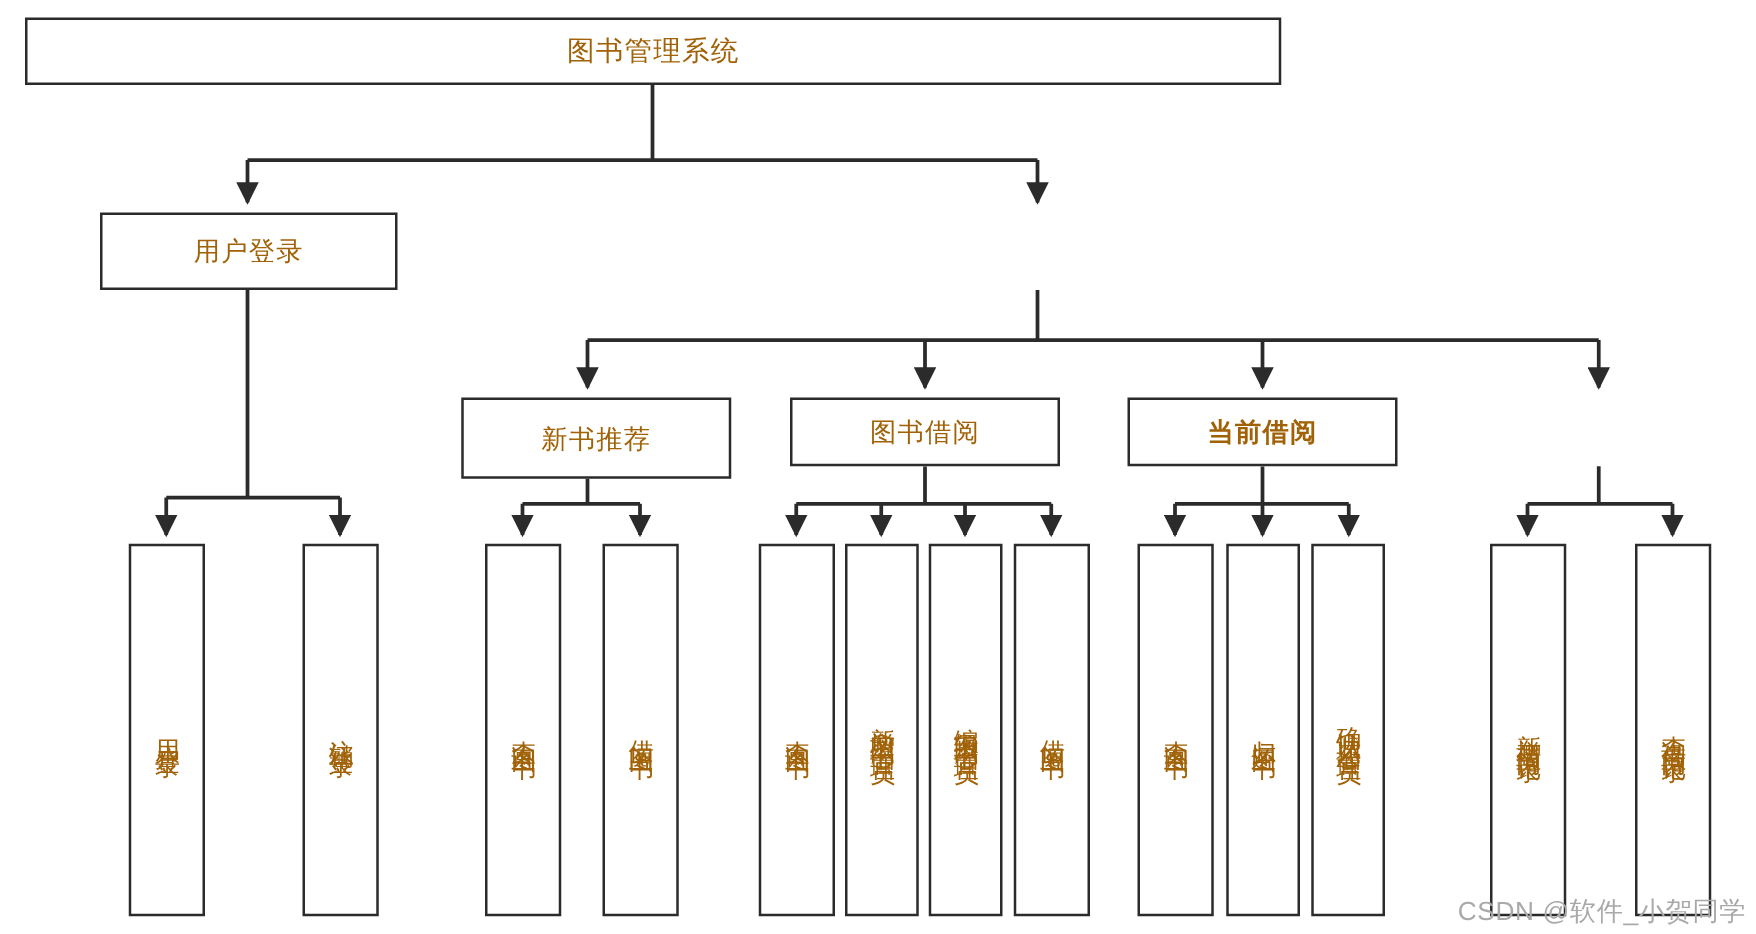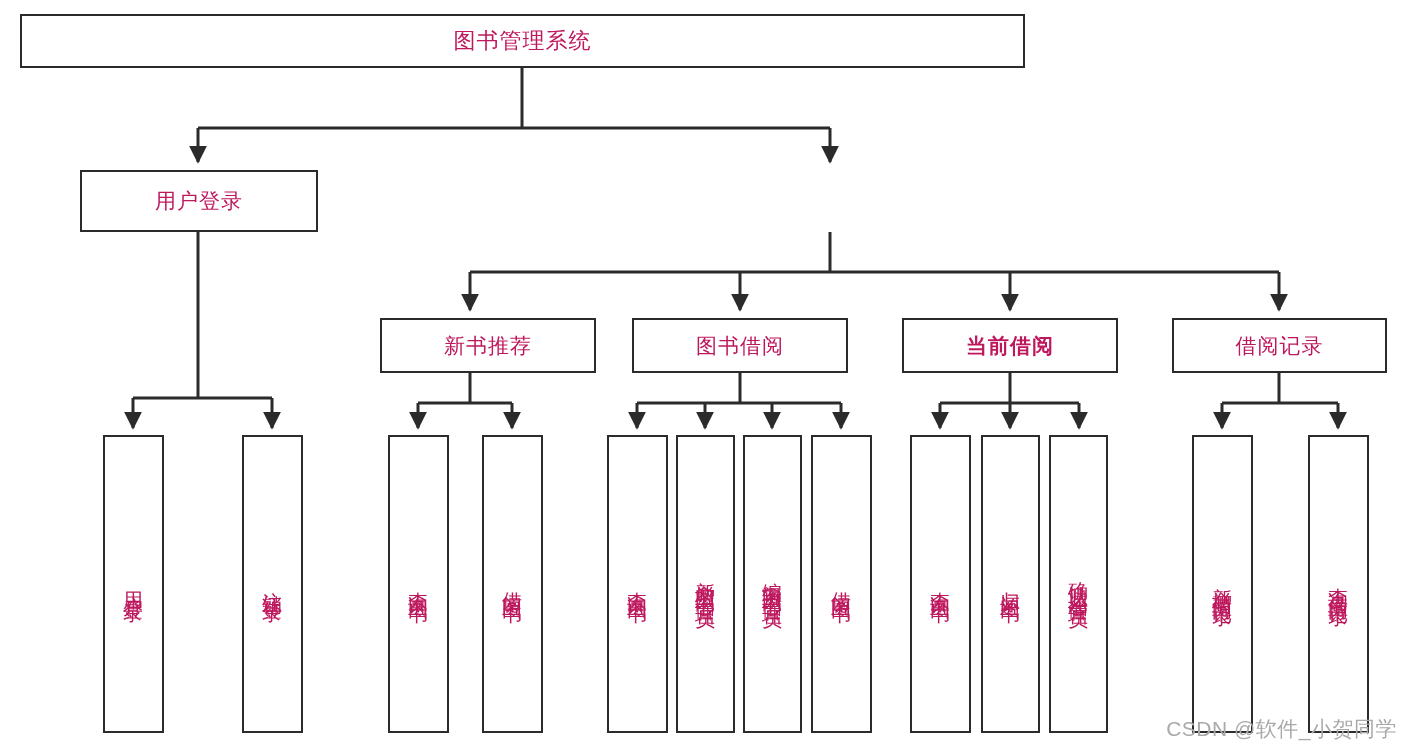--- a/index.html
+++ b/index.html
@@ -26,21 +26,21 @@
     pointer-events: none;
   }
   .node {
     position: absolute;
     box-sizing: border-box;
     border: 2px solid #2b2b2b;
     background: #ffffff;
     display: flex;
     align-items: center;
     justify-content: center;
-    color: #be185d;
+    color: #a16207;
   }
   .node.h {
     
     font-size: 21px;
     letter-spacing: 1px;
   }
   .node.root {
     font-size: 22px;
   }
   .node.v {
@@ -130,31 +130,28 @@
   </svg>
 
   <div class="node h root" style="left:20px; top:14px; width:1005px; height:54px;">
     <span class="htext">图书管理系统</span>
   </div>
 
   <div class="node h" style="left:80px; top:170px; width:238px; height:62px;">
     <span class="htext">用户登录</span>
   </div>
 
-  <div class="node h" style="left:380px; top:318px; width:216px; height:55px;">
+  <div class="node h" style="left:369px; top:318px; width:216px; height:65px;">
     <span class="htext">新书推荐</span>
   </div>
   <div class="node h" style="left:632px; top:318px; width:216px; height:55px;">
     <span class="htext">图书借阅</span>
   </div>
   <div class="node h" style="left:902px; top:318px; width:216px; height:55px;font-weight:bold;">
     <span class="htext">当前借阅</span>
-  </div>
-  <div class="node h" style="left:1172px; top:318px; width:215px; height:55px;">
-    <span class="htext">借阅记录</span>
   </div>
 
   <div class="node v" style="left:103px; top:435px; width:61px; height:298px;">
     <span class="vtext">用户登录</span>
   </div>
   <div class="node v" style="left:242px; top:435px; width:61px; height:298px;">
     <span class="vtext">注销登录</span>
   </div>
 
   <div class="node v" style="left:388px; top:435px; width:61px; height:298px;">

